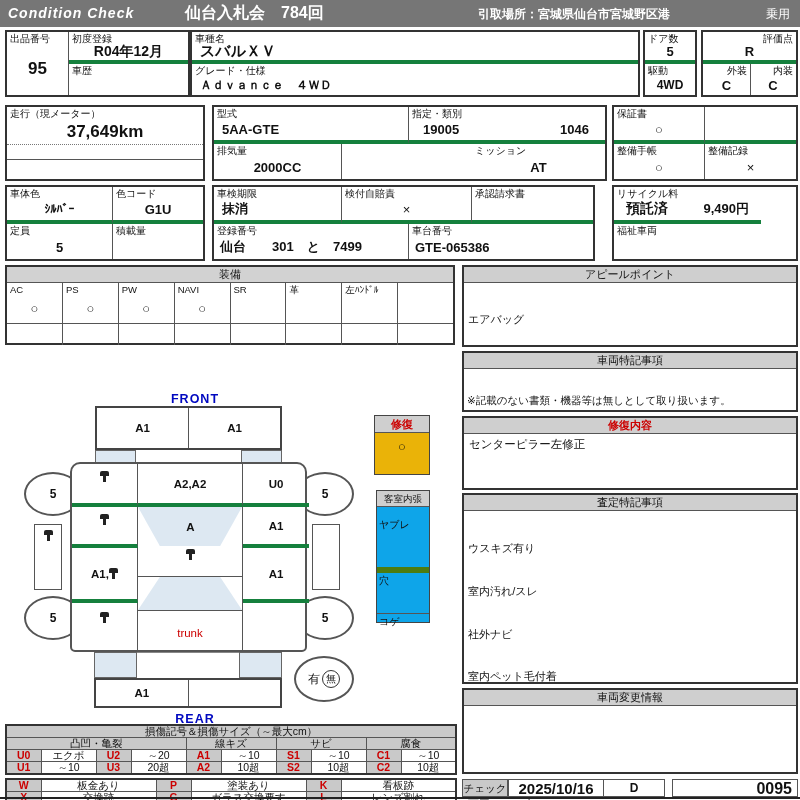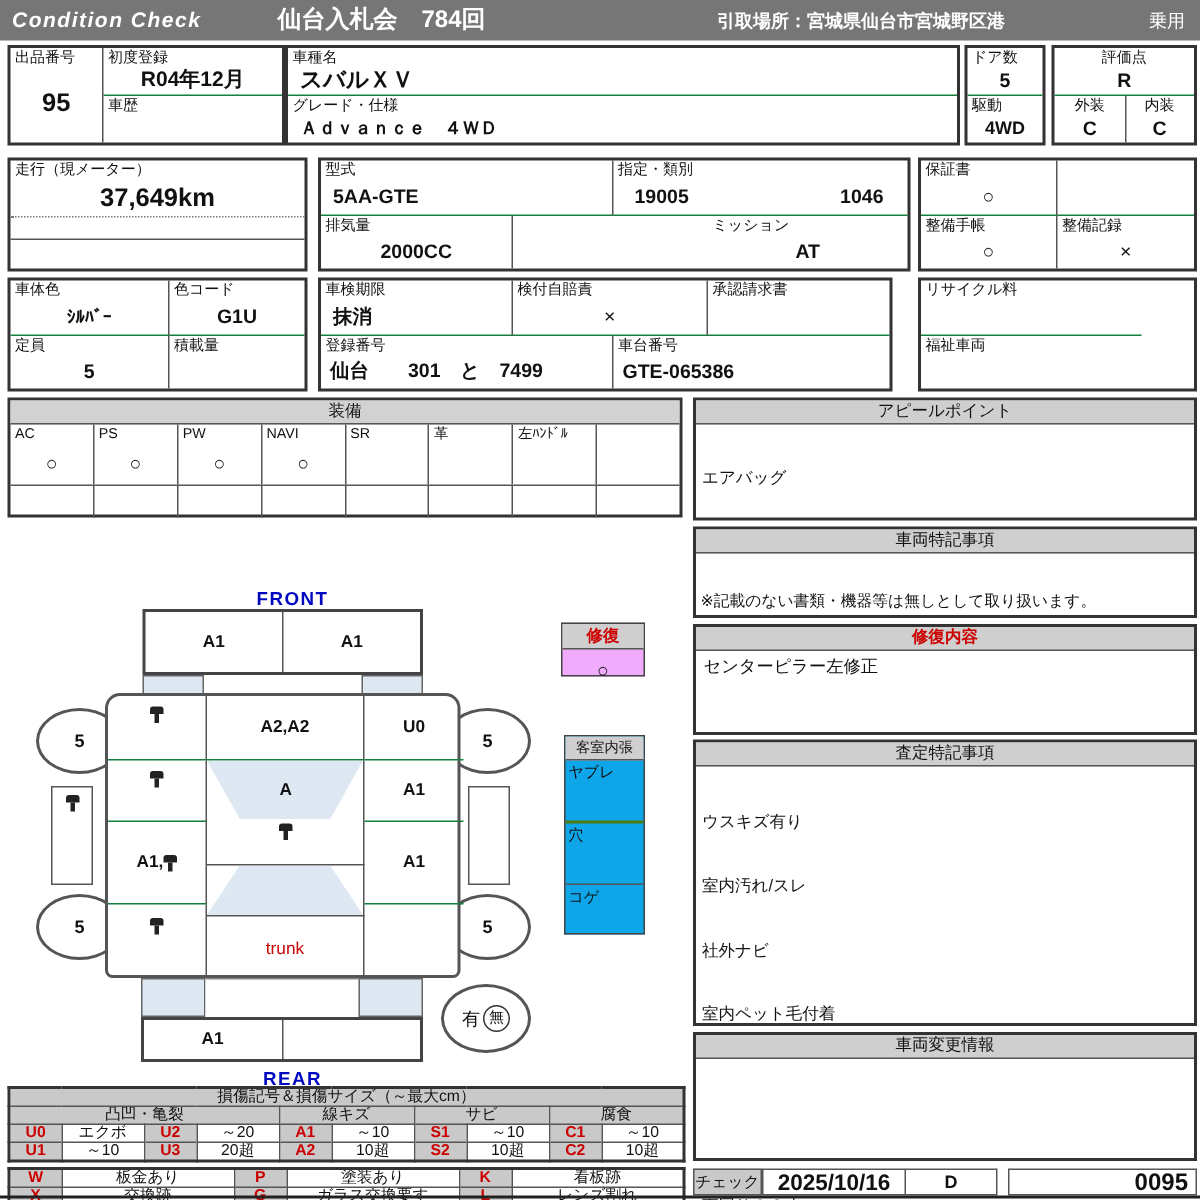--- a/index.html
+++ b/index.html
@@ -7,23 +7,23 @@
         font-family:"Liberation Sans","DejaVu Sans",sans-serif;color:#111;}
   
   #topbar{position:absolute;left:0;top:0;width:800px;height:27px;background:#767676;color:#fff;}
   #topbar .brand{position:absolute;left:8px;top:5px;font-style:italic;font-weight:bold;font-size:14px;letter-spacing:1px;}
   #topbar .title{position:absolute;left:185px;top:3px;font-weight:bold;font-size:16px;}
   #topbar .pickup{position:absolute;left:478px;top:6px;font-weight:bold;font-size:12px;}
   #topbar .usage{position:absolute;right:10px;top:6px;font-size:12px;}
   
   .obox{position:absolute;border:2px solid #333;background:#fff;box-sizing:border-box;}
   .abox{position:absolute;box-sizing:border-box;}
-  .br{border-right:1px solid #555;} .bb{border-bottom:1px solid #15803d;}
+  .br{border-right:1px solid #555;} .bb{border-bottom:4px solid #15803d;}
   .cl{font-size:10px;line-height:11px;padding:1px 3px;white-space:nowrap;}
-  .cl.center{text-align:center;}
+  .cl.center{text-align:right;}
   .cv{position:absolute;left:0;right:0;top:11px;bottom:0;display:flex;align-items:center;justify-content:center;
       font-weight:bold;font-size:13px;white-space:nowrap;}
   .cv.left{justify-content:flex-start;padding-left:8px;}
   .cv.plain{font-weight:normal;}
   .shead{height:15px;background:#cfcfcf;border-bottom:1px solid #555;text-align:center;font-size:11px;line-height:15px;}
   .shead.red{color:#c00;font-weight:bold;}
   .list{padding:2px 4px;font-size:11px;line-height:13.8px;white-space:pre;}
   
   #equip .row{display:flex;}
   #equip .col{flex:1;border-right:1px solid #555;position:relative;}
@@ -187,20 +187,24 @@
       <div class="cv left" style="padding-left:6px">仙台　　301　と　7499</div>
     </div>
     <div class="abox" style="left:195px;top:37px;width:184px;height:35px">
       <div class="cl">車台番号</div>
       <div class="cv left" style="padding-left:6px">GTE-065386</div>
     </div>
   </div>
   <div class="obox" style="left:612px;top:185px;width:186px;height:76px">
     <div class="abox bb" style="left:0;top:0;width:147px;height:37px">
       <div class="cl">リサイクル料</div>
+      <div class="cv" style="justify-content:space-between;padding:0 12px 0 12px;font-size:14px">
+        <span>預託済</span>
+        <span style="font-size:13px">9,490円</span>
+      </div>
     </div>
     <div class="abox" style="left:0;top:37px;width:182px;height:35px">
       <div class="cl">福祉車両</div>
       <div class="cv"></div>
     </div>
   </div>
 
   <div class="obox" id="equip" style="left:5px;top:265px;width:450px;height:80px">
     <div class="shead" style="background:#d2d2d2">装備</div>
     <div class="row" style="height:40px;border-bottom:1px solid #555">
@@ -388,28 +392,28 @@
       <div class="dcell" style="position:relative;flex:1"></div>
     </div>
     <div style="position:absolute;left:150px;top:324px;width:90px;text-align:center;font-weight:bold;font-size:12.5px;letter-spacing:1px" class="blue">REAR</div>
 
     <div class="abox" style="left:294px;top:268px;width:60px;height:46px;border:2px solid #555;border-radius:50%;background:#fff;
          display:flex;align-items:center;justify-content:center;gap:2px;font-size:12px;z-index:1">
       <span>有</span>
       <span style="display:inline-block;width:16px;height:16px;border:1.5px solid #333;border-radius:50%;text-align:center;line-height:15px;font-size:10px">無</span>
     </div>
 
-    <div class="abox" style="left:374px;top:27px;width:56px;height:36px;border:1.5px solid #444;background:#f0abfc">
+    <div class="abox" style="left:374px;top:27px;width:56px;height:60px;border:1.5px solid #444;background:#eab308">
       <div class="shead red" style="height:16px;line-height:16px">修復</div>
       <div style="text-align:center;font-size:13px;padding-top:6px">○</div>
     </div>
 
     <div class="abox" style="left:376px;top:102px;width:54px;height:133px;border:1.5px solid #444;background:#0ea5e9">
       <div class="shead" style="font-size:9.5px">客室内張</div>
-      <div style="height:38px;border-bottom:2px solid #4d7c0f;font-size:10px;padding:1px 2px">ヤブレ</div>
+      <div style="height:38px;border-bottom:6px solid #4d7c0f;font-size:10px;padding:11px 2px">ヤブレ</div>
       <div style="height:38px;border-bottom:1px solid #555;font-size:10px;padding:1px 2px">穴</div>
       <div style="height:38px;font-size:10px;padding:1px 2px">コゲ</div>
     </div>
   </div>
 
   <div class="abox" style="left:5px;top:724px">
     <table class="ltable">
       <colgroup>
           <col style="width:35px">
           <col style="width:55px">

